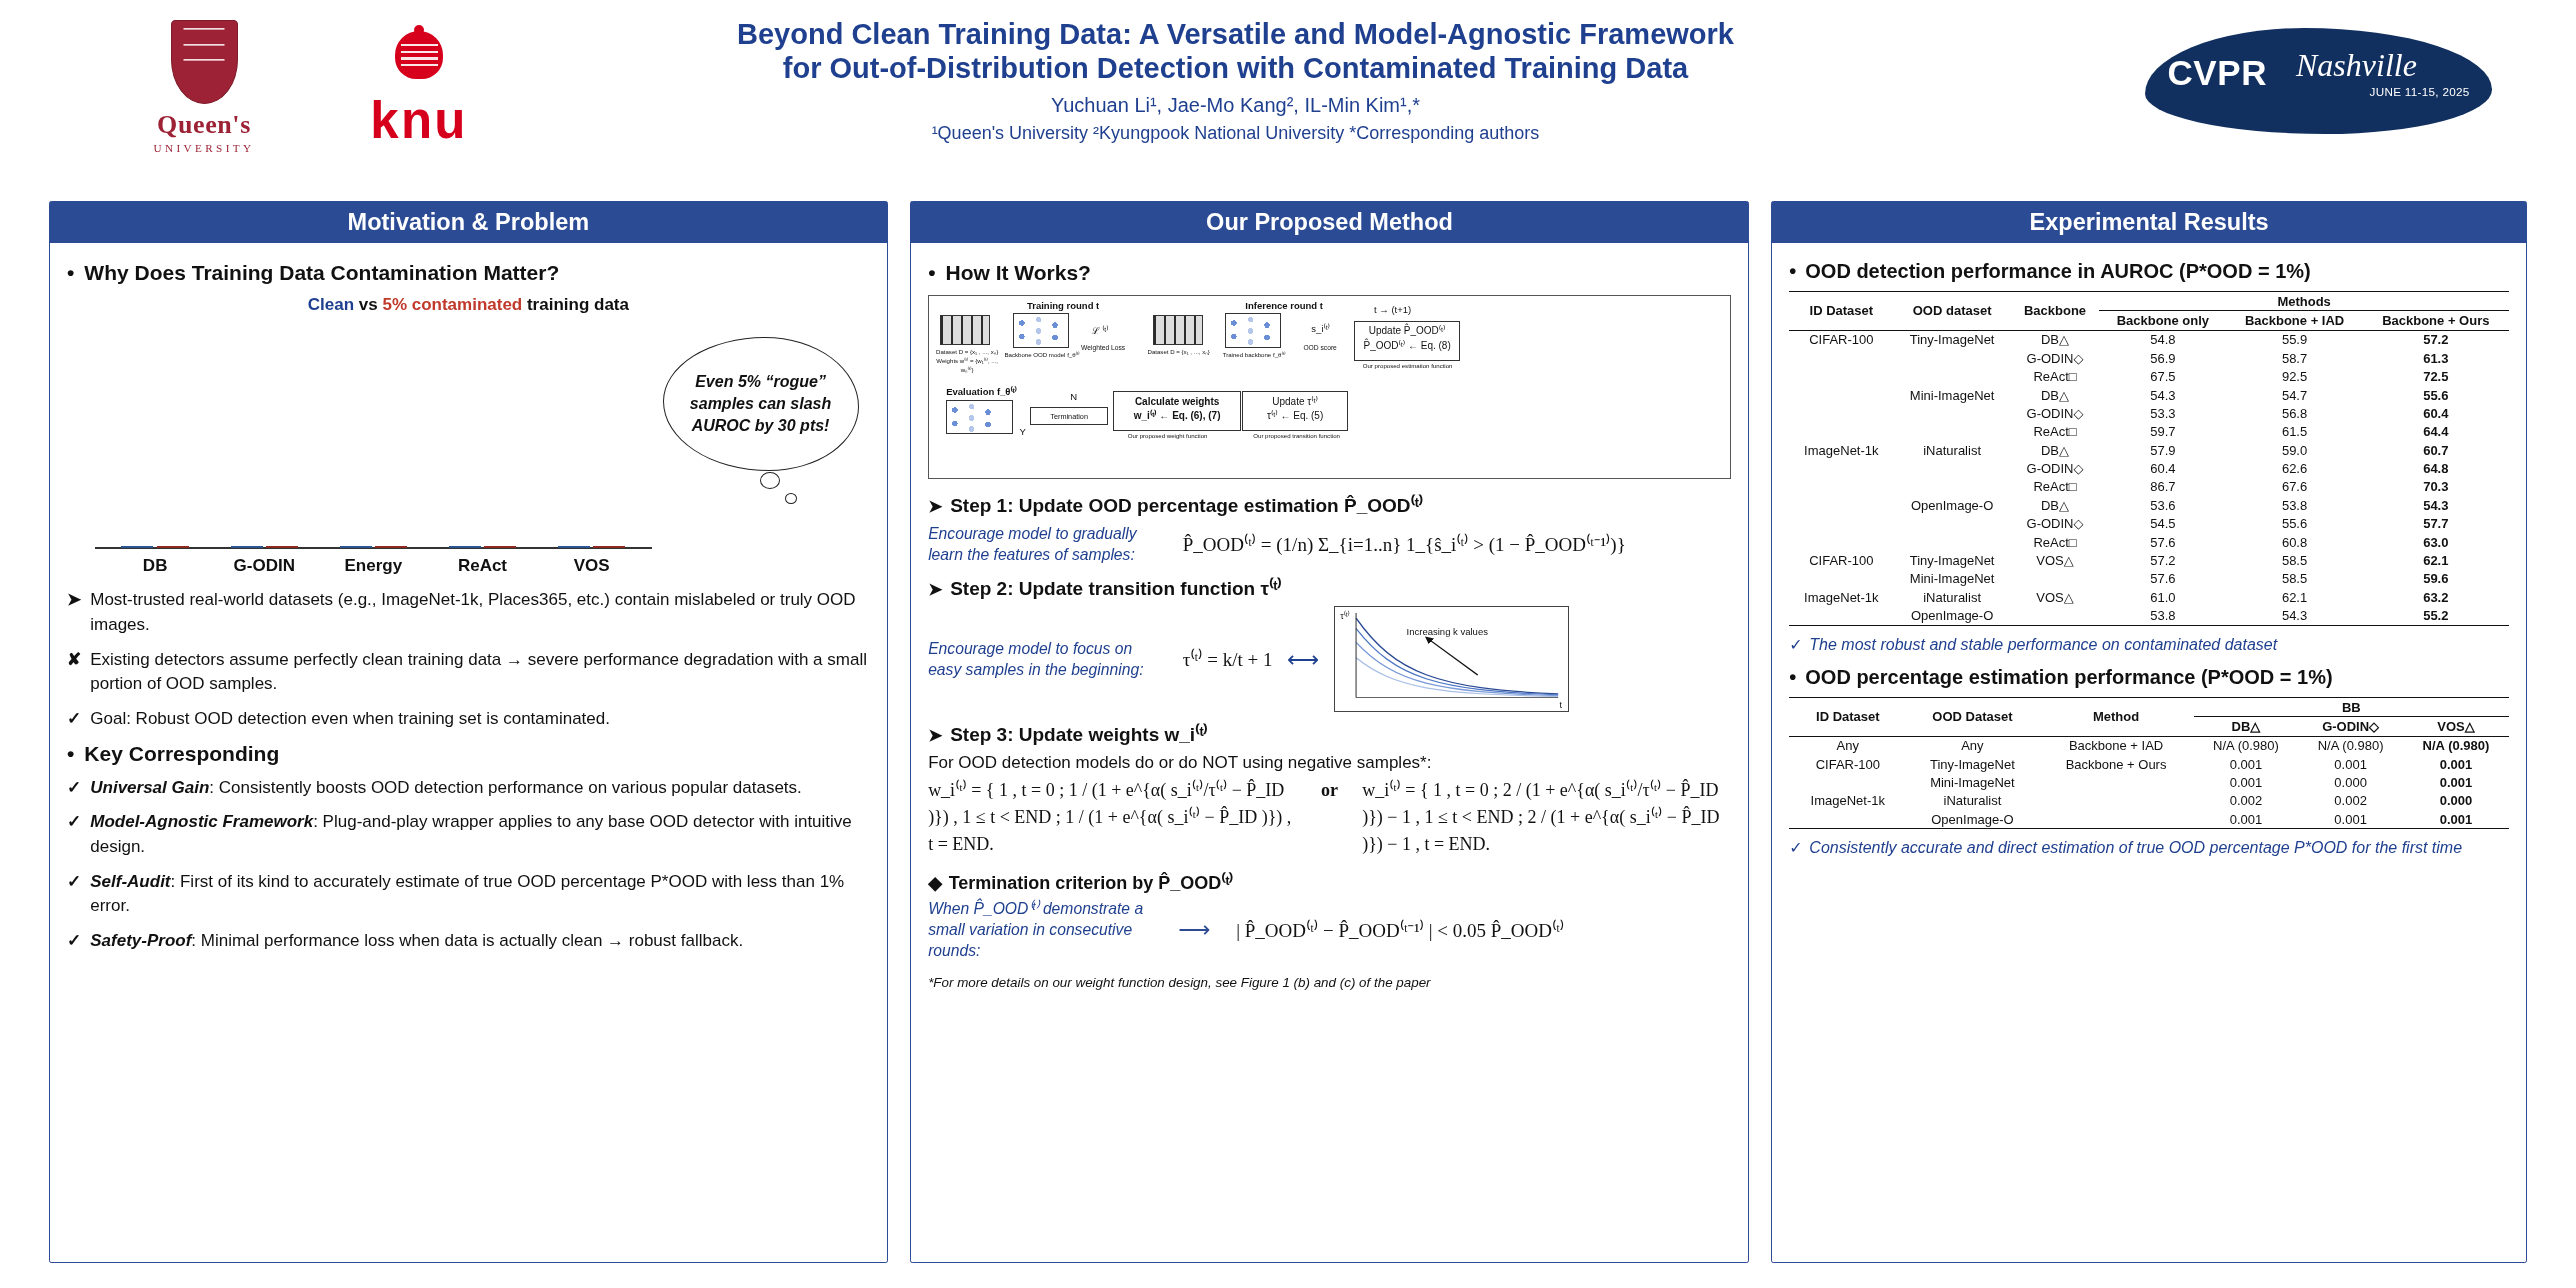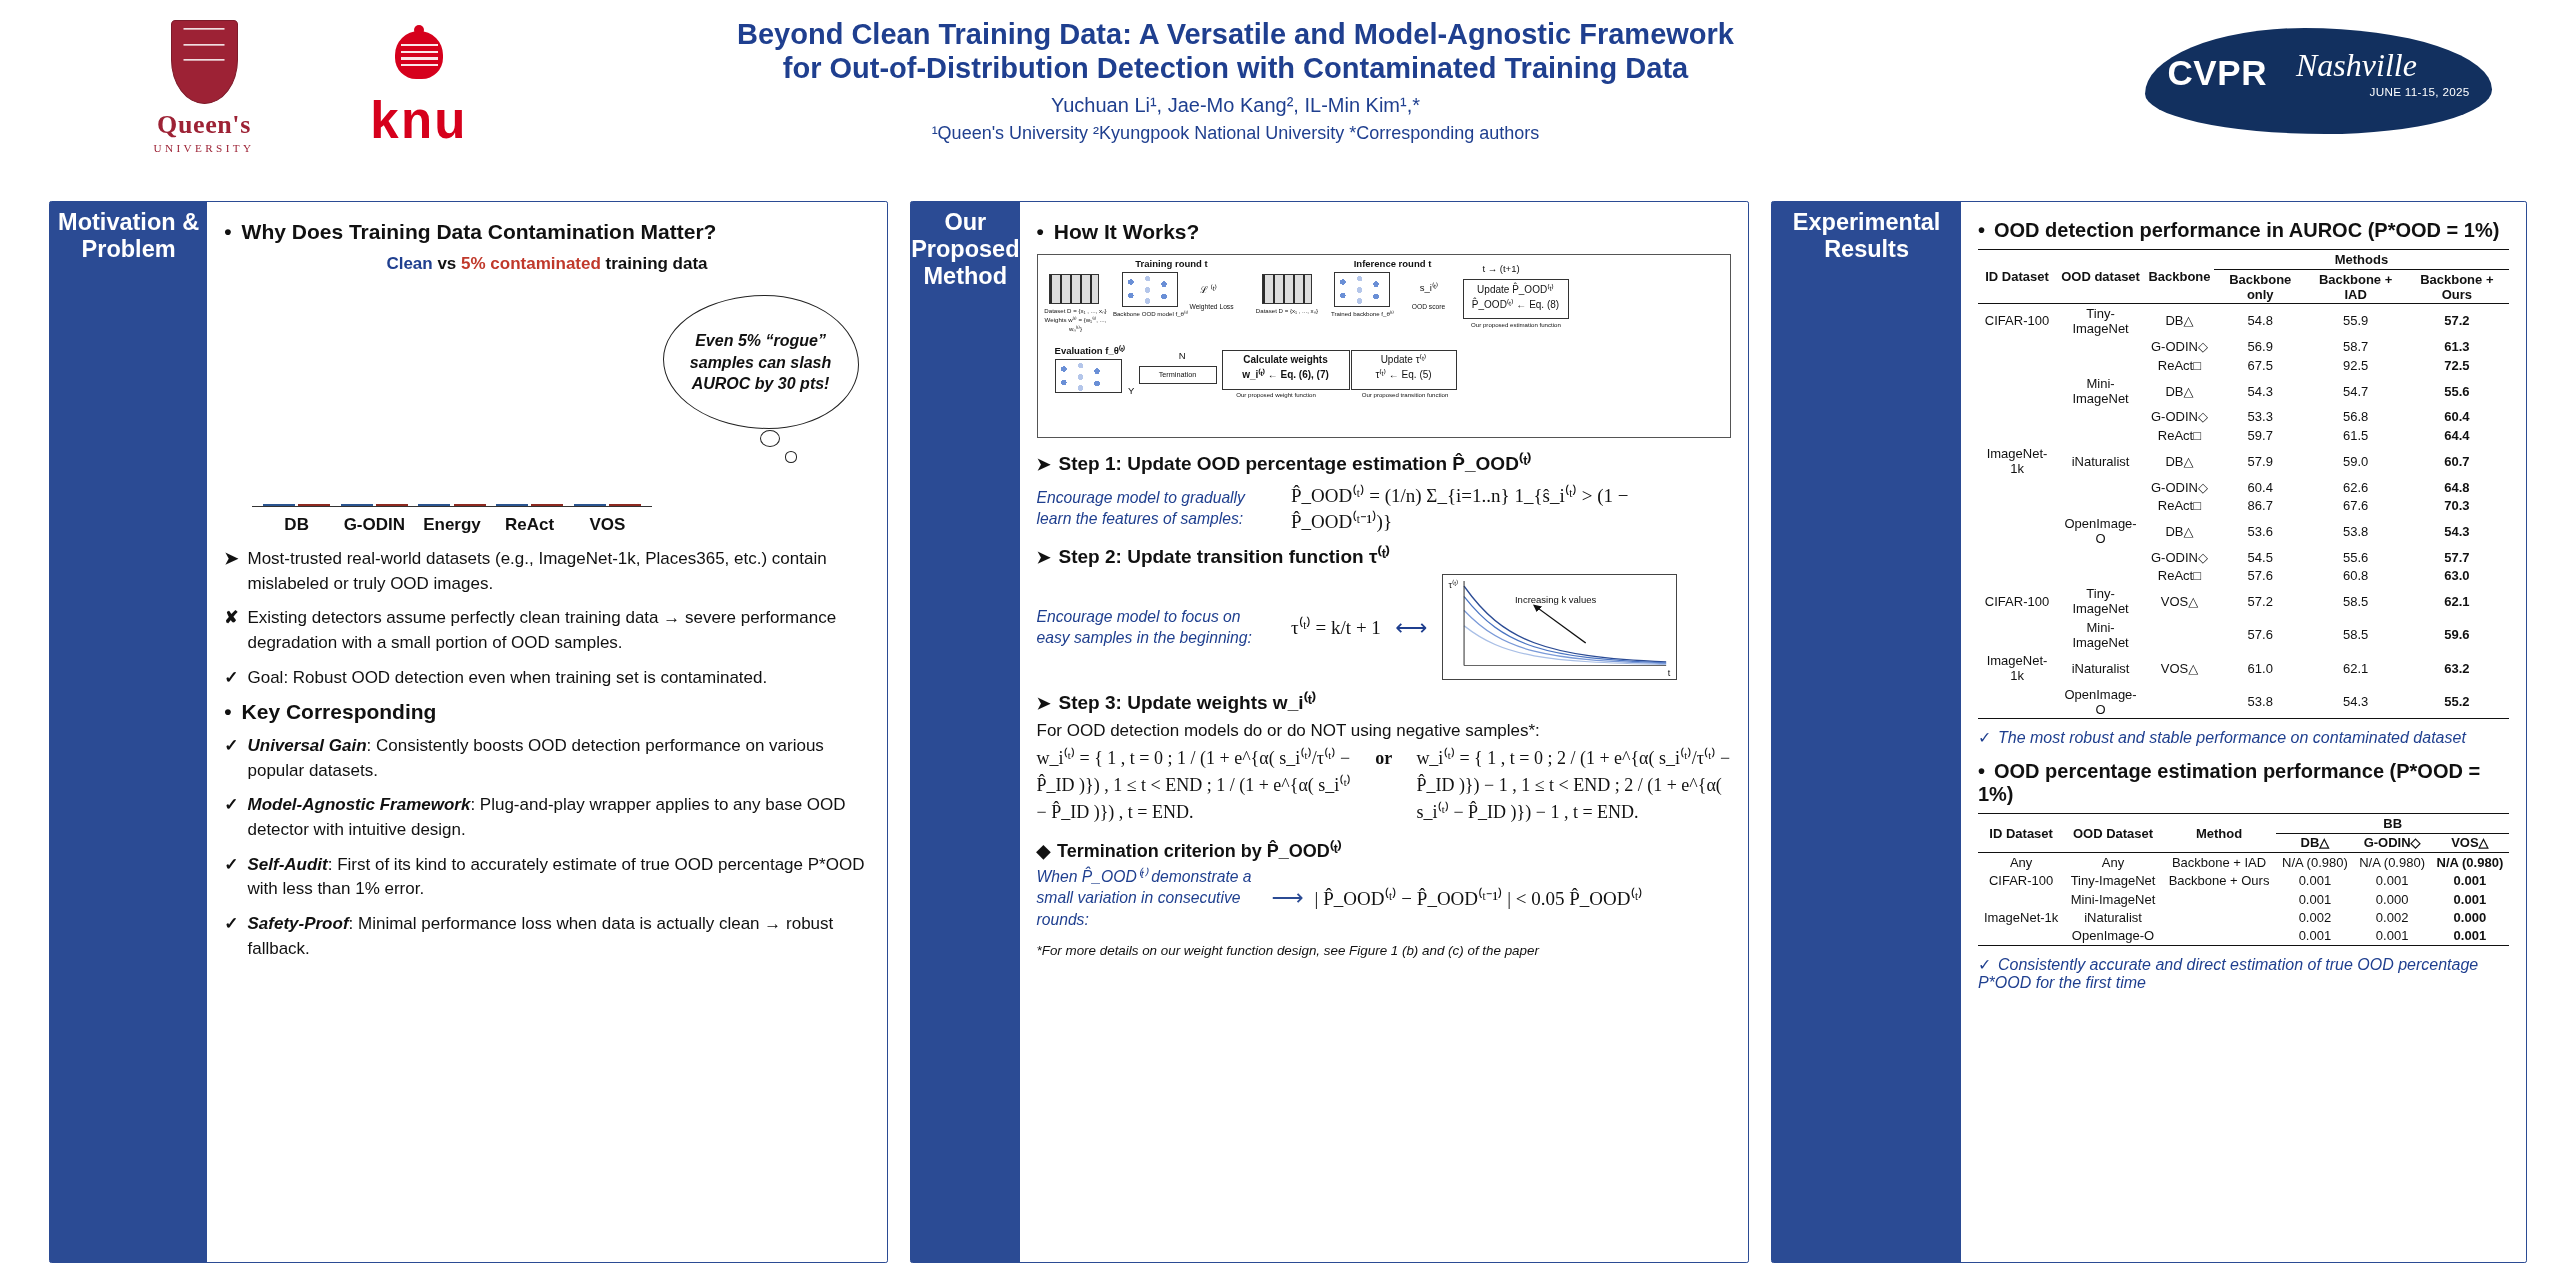--- a/index.html
+++ b/index.html
@@ -66,21 +66,21 @@
     position:absolute; right:0; top: 5.6px; width: 347px; height: 106px;
     background:#12305f;
     border-radius: 46% 54% 48% 52% / 62% 58% 42% 38%;
   }
   .cvpr-text { position:absolute; left: 22.4px; top: 31px; color:#fff; font-size: 35px; font-weight: 800; letter-spacing: 0.6px;}
   .cvpr-nash { position:absolute; left: 151px; top: 24.6px; color:#fff; font-size: 32px; font-style: italic; font-family:"Liberation Serif", serif;}
   .cvpr-date { position:absolute; right: 22.4px; top: 63px; color:#fff; font-size: 11.7px; letter-spacing:0.3px;}
 
   
   .cols { position:absolute; top: 201px; left: 49px; width: 2478px; height: 1062px; display:flex; gap: 22.4px; }
-  .col { background:#fff; border: 1.7px solid #2b4b94; border-radius: 2.2px; display:flex; }
+  .col { background:#fff; border: 1.7px solid #2b4b94; border-radius: 2.2px; display:flex; flex-direction:column; }
   .col1 { width: 839px; }
   .col2 { width: 839px; }
   .col3 { width: 756px; }
   .col-head {
     background:#2b4b94; color:#fff; text-align:center;
     font-size: 23.5px; font-weight: 700; padding: 6.7px 0 7.8px;
   }
   .col-body { padding: 14.5px 17px 11.2px; }
 
   h3.bullet { font-size: 21px; font-weight: 700; margin: 3.4px 0 10px; }
@@ -365,21 +365,21 @@
 
         <div class="step">Step 3: Update weights w_i⁽ᵗ⁾</div>
         <div style="font-size:17px;">For OOD detection models do or do NOT using negative samples*:</div>
         <div class="mathrow">
           <div class="eqbig" style="flex:1;">w_i⁽ᵗ⁾ = { 1 ,   t = 0 ;   1 / (1 + e^{α( s_i⁽ᵗ⁾/τ⁽ᵗ⁾ − P̂_ID )}) ,  1 ≤ t &lt; END ;   1 / (1 + e^{α( s_i⁽ᵗ⁾ − P̂_ID )}) ,  t = END.</div>
           <div class="eqbig b" style="flex:0 0 34px; text-align:center;">or</div>
           <div class="eqbig" style="flex:1;">w_i⁽ᵗ⁾ = { 1 ,  t = 0 ;  2 / (1 + e^{α( s_i⁽ᵗ⁾/τ⁽ᵗ⁾ − P̂_ID )}) − 1 ,  1 ≤ t &lt; END ;  2 / (1 + e^{α( s_i⁽ᵗ⁾ − P̂_ID )}) − 1 ,  t = END.</div>
         </div>
 
         <div class="term">Termination criterion by P̂_OOD⁽ᵗ⁾</div>
-        <div style="display:flex; align-items:center; gap:11px;">
+        <div style="display:flex; align-items:center; gap:26px;">
           <div class="note-blue" style="flex:0 0 224px;">When P̂_OOD⁽ᵗ⁾ demonstrate a small variation in consecutive rounds:</div>
           <div style="font-size:22.4px; color:#2b4b94;">⟶</div>
           <div class="formula">| P̂_OOD⁽ᵗ⁾ − P̂_OOD⁽ᵗ⁻¹⁾ | &lt; 0.05 P̂_OOD⁽ᵗ⁾</div>
         </div>
 
         <div class="footnote">*For more details on our weight function design, see Figure 1 (b) and (c) of the paper</div>
       </div>
     </div>
 
     <div class="col col3">

